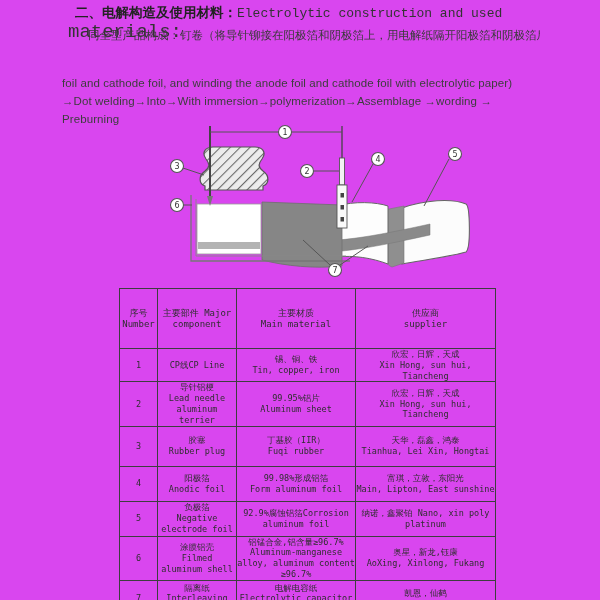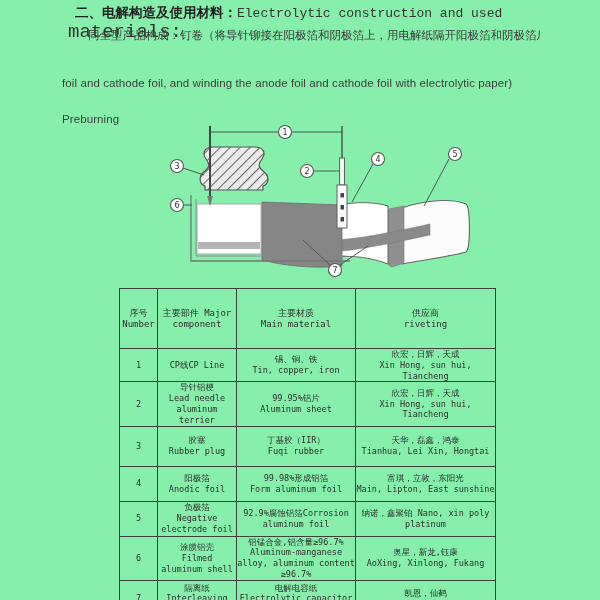--- a/index.html
+++ b/index.html
@@ -1,16 +1,16 @@
 <!DOCTYPE html>
 <html><head>
 <meta charset="utf-8">
 <style>
   html,body{margin:0;padding:0;background:#fff;}
-  #page{position:relative;width:600px;height:600px;background:#86efac;overflow:hidden;
+  #page{position:relative;width:600px;height:600px;background:#d946ef;overflow:hidden;
         font-family:"Liberation Sans",sans-serif;color:#2f2f2f;}
 
   
   .h-line1{position:absolute;left:75px;top:3px;white-space:nowrap;}
   .h-zh{font-family:"Liberation Serif",serif;font-weight:700;font-size:13.5px;color:#222;}
   .h-en{font-family:"Liberation Mono","DejaVu Sans Mono",monospace;font-size:13px;color:#333;}
   .h-line2{position:absolute;left:68px;top:21px;font-family:"Liberation Mono","DejaVu Sans Mono",monospace;
            font-size:19px;color:#333;white-space:nowrap;}
 
   
@@ -43,20 +43,21 @@
 <body>
 
 <div id="page">
 
   <div class="h-line1"><span class="h-zh">二、电解构造及使用材料：</span><span class="h-en">Electrolytic construction and used</span></div>
   <div class="h-line2">materials:</div>
 
   <div class="zh-p zh-l1">同全型产品构成：钉卷（将导针铆接在阳极箔和阴极箔上，用电解纸隔开阳极箔和阴极箔后进</div>
 
   <div class="en-p en-l2">foil and cathode foil, and winding the anode foil and cathode foil with electrolytic paper)</div>
+  <div class="en-p en-l3">→Dot welding→Into→With immersion→polymerization→Assemblage →wording →</div>
   <div class="en-p en-l4">Preburning</div>
 
   <svg id="diagram" width="340" height="178" viewBox="0 0 340 178">
     <defs>
       <pattern id="hatch" width="7" height="7" patternUnits="userSpaceOnUse" patternTransform="rotate(45)">
         <rect width="7" height="7" fill="#ececec"></rect>
         <line x1="0" y1="0" x2="0" y2="7" stroke="#6c6c6c" stroke-width="2.2"></line>
       </pattern>
     </defs>
 
@@ -136,21 +137,21 @@
     </colgroup>
     <tbody>
         <tr style="height:60px">
       <th>序号
 Number</th>
       <th>主要部件 Major
 component</th>
       <th>主要材质
 Main material</th>
       <th>供应商
-riveting</th>
+supplier</th>
     </tr>
     <tr style="height:24px">
       <td>1</td>
       <td>CP线CP Line</td>
       <td>锡、铜、铁
 Tin, copper, iron</td>
       <td>欣宏，日辉，天成
 Xin Hong, sun hui, Tiancheng</td>
     </tr>
     <tr style="height:44px">

